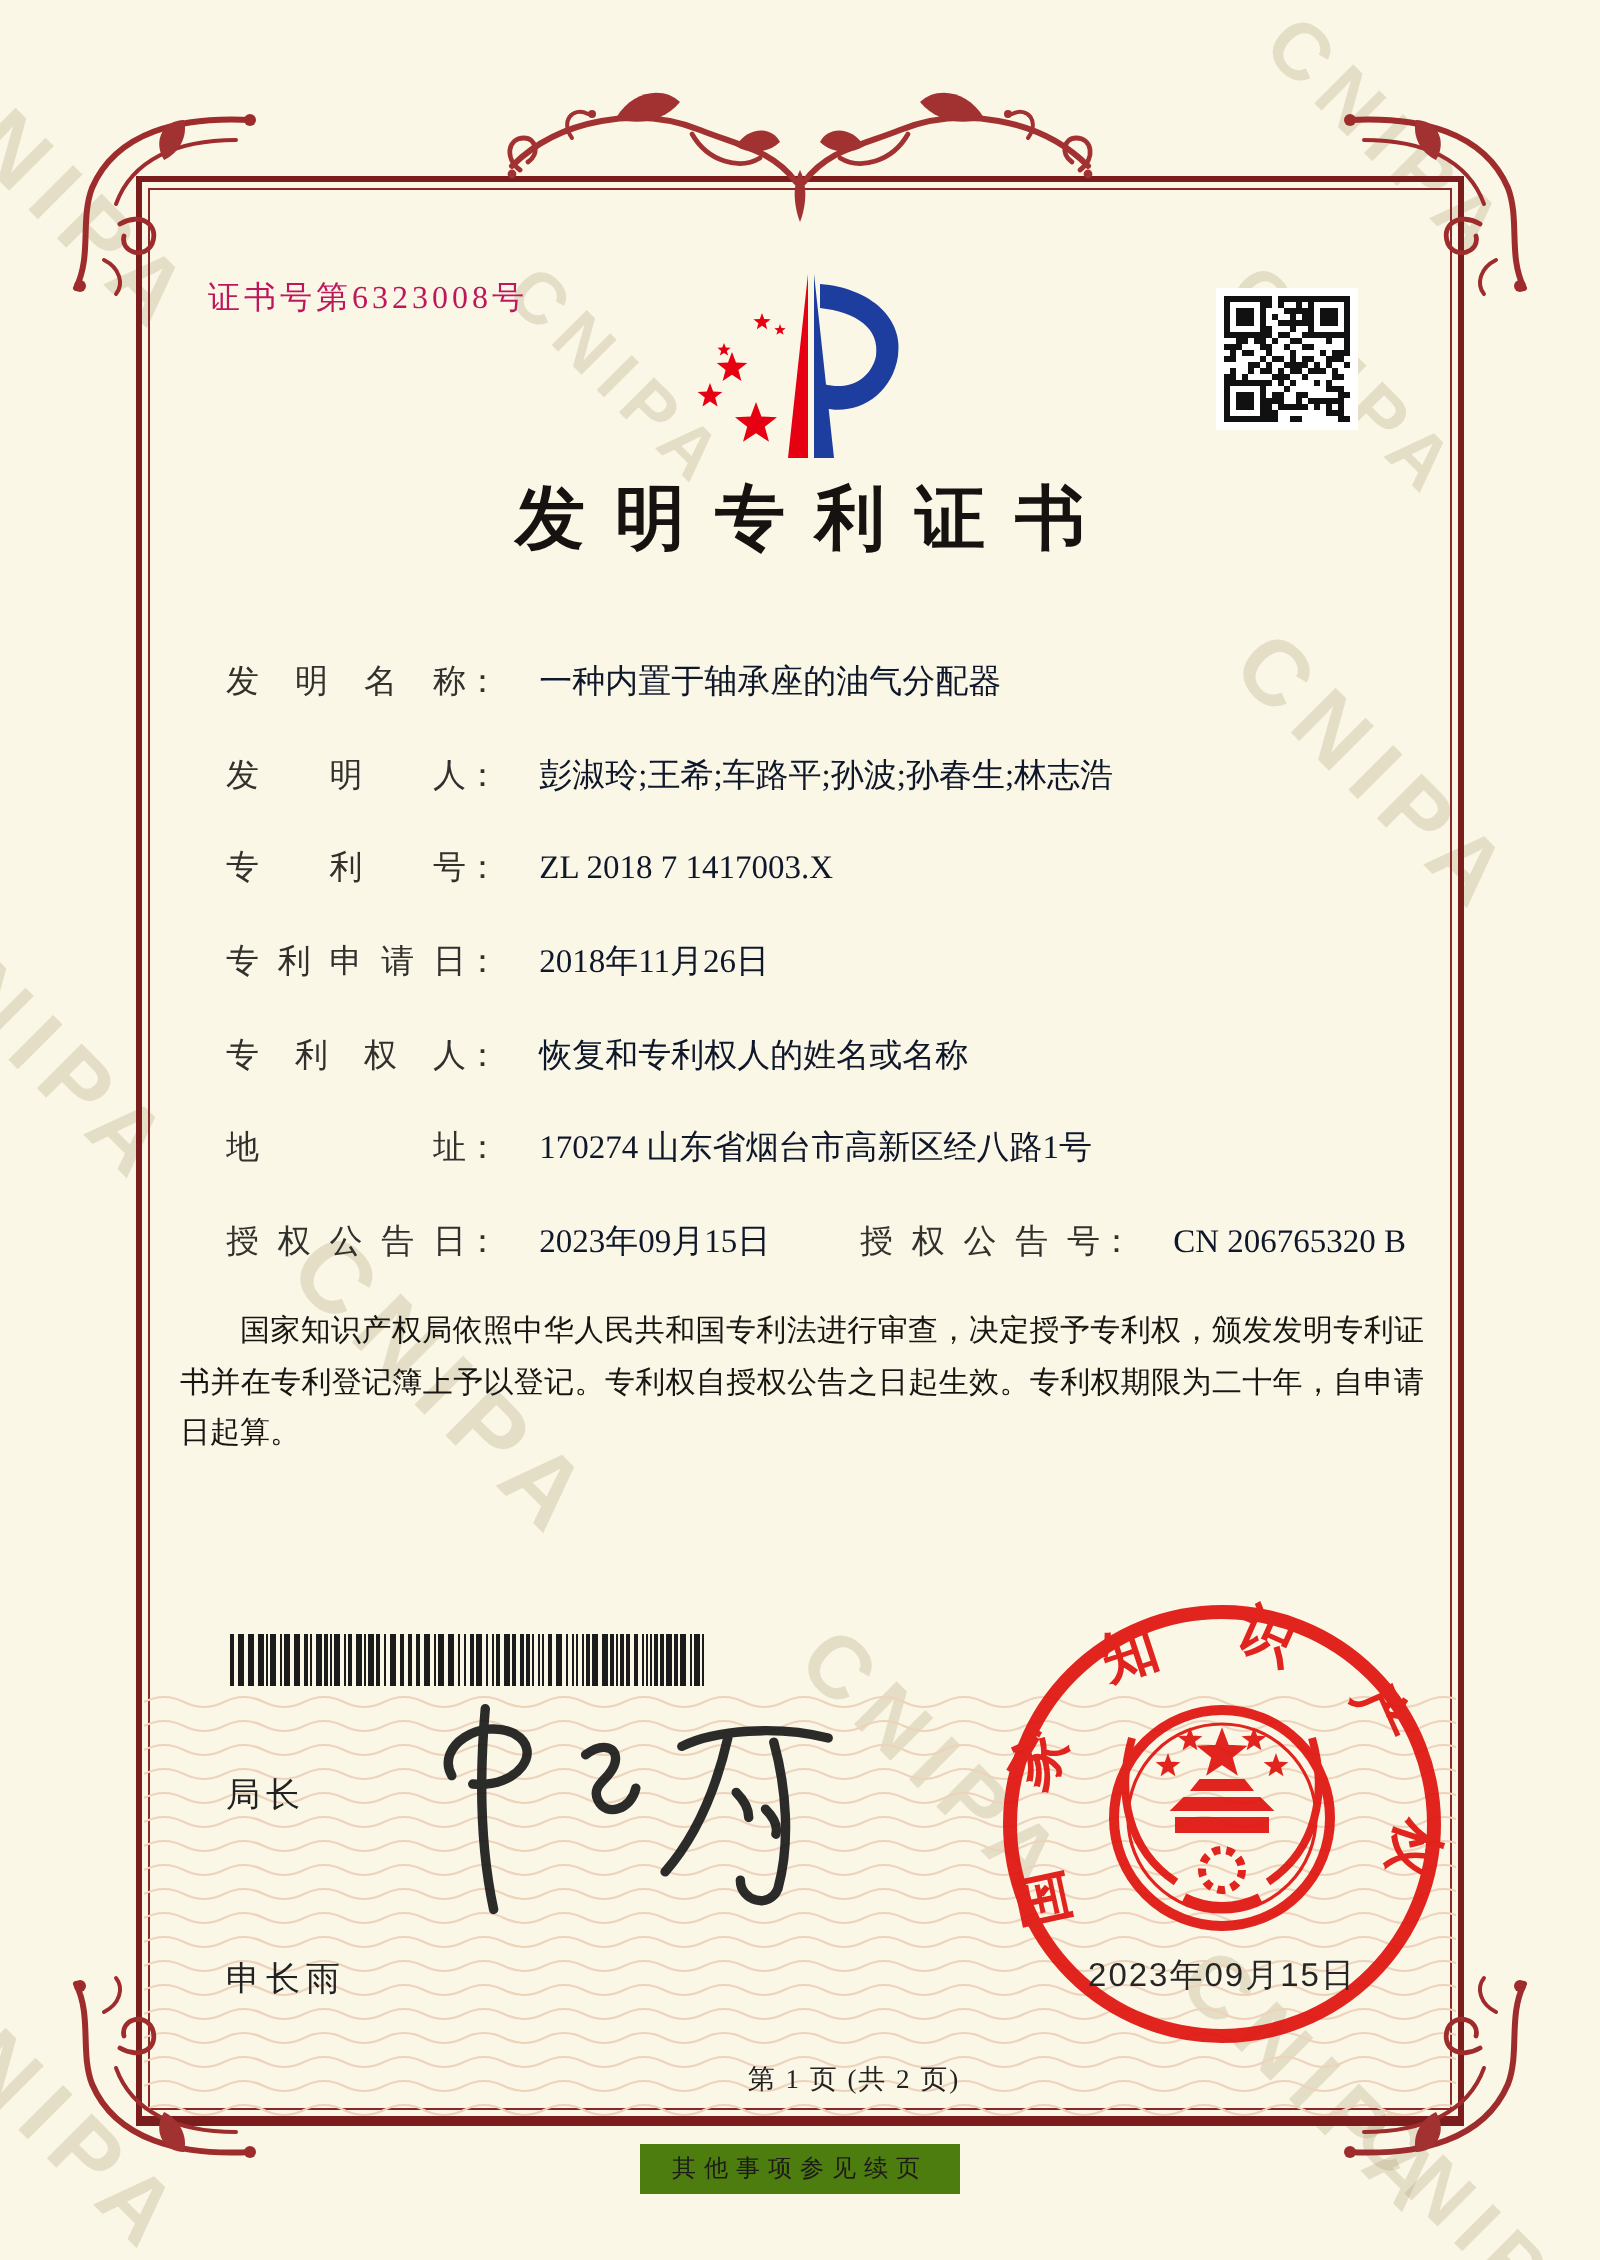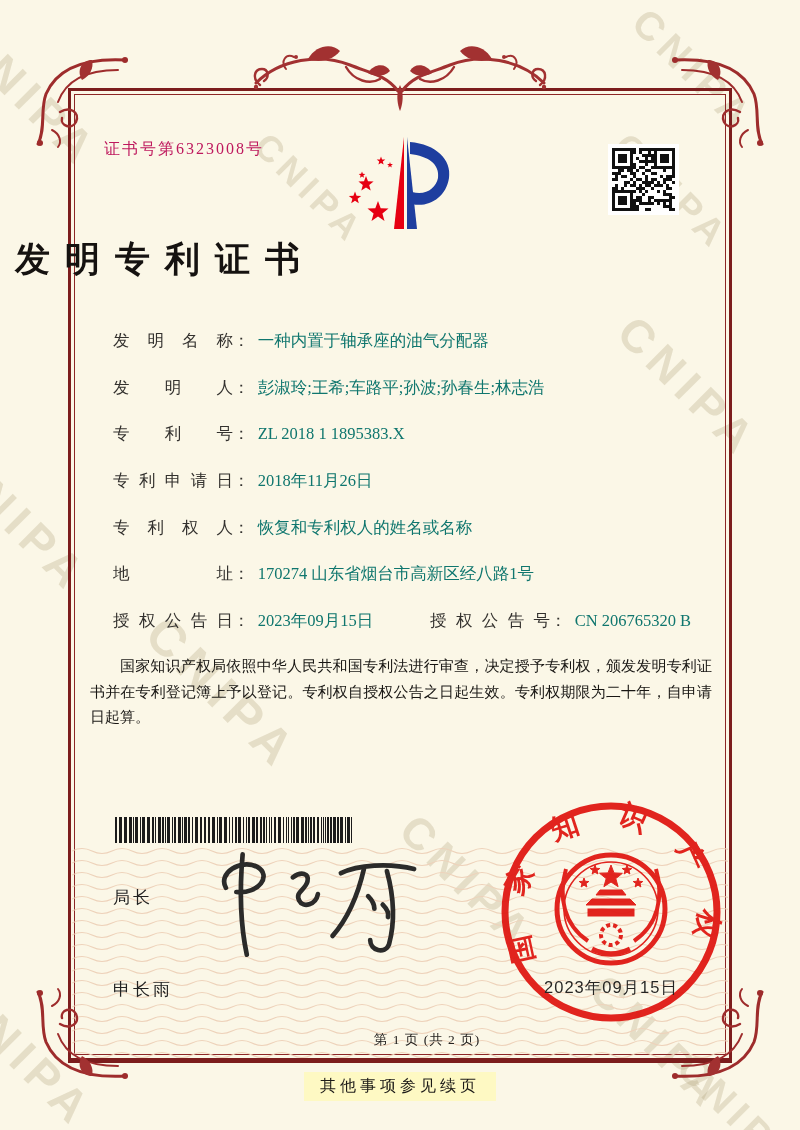--- a/index.html
+++ b/index.html
@@ -32,31 +32,31 @@
 
   .cert-no {
     position:absolute; left:104px; top:139px;
     font-size:16px; letter-spacing:2px; color:#be185d;font-family:Liberation Serif, serif;
   }
   .logo { position:absolute; left:338px; top:134px; }
   .qr { position:absolute; left:608px; top:144px; }
 
   .title {
     position:absolute; left:0; top:236px; width:100%;
-    text-align:left; font-size:35px; font-weight:700; color:#151210;
+    text-align:center; font-size:35px; font-weight:700; color:#151210;
     letter-spacing:15px; text-indent:15px;
   }
 
   .frow { position:absolute; left:113px; width:606px; font-size:16.5px; color:#1e1e1c; }
   .flabel {
     display:inline-flex; justify-content:space-between; width:120px;
     color:#33312e; vertical-align:baseline;
   }
   .fcolon { color:#33312e; }
-  .fvalue { margin-left:4px; color:#0f766e; }
+  .fvalue { margin-left:16px; color:#0f172a; }
   .fgroup2 { position:absolute; left:317px; top:0; }
 
   .paras {
     position:absolute; left:90px; top:654px; width:622px;
     font-size:15px; line-height:25.5px; text-align:justify; color:#181613;
   }
   .paras p { margin:0 0 9px 0; text-indent:2em; }
 
   .barcode { position:absolute; left:114px; top:816px; }
 
@@ -77,22 +77,22 @@
     font-size:16.5px; fill:#141414; letter-spacing:1px;
     font-family:"Liberation Sans","DejaVu Sans",sans-serif;
   }
 
   .pagenum {
     position:absolute; left:0; top:1031px; width:100%;
     text-align:center; font-size:13.5px; letter-spacing:1px; color:#242220;margin-left:27px;
   }
   .cont-note { position:absolute; left:0; top:1072px; width:100%; text-align:center; z-index:2; }
   .cont-note span {
-    display:inline-block; background:#fef9c3; padding:4px 16px;
-    font-size:16px; letter-spacing:4px; color:#1d1b18;
+    display:inline-block; background:#4d7c0f; padding:4px 16px;
+    font-size:12px; letter-spacing:4px; color:#1d1b18;
   }
 
   .orn { position:absolute; z-index:3; pointer-events:none; }
   .orn.tl { left:30px;  top:50px; }
   .orn.tr { left:670px; top:50px;  transform:scaleX(-1); }
   .orn.bl { left:30px;  top:986px; transform:scaleY(-1); }
   .orn.br { left:670px; top:986px; transform:scale(-1,-1); }
   .orn.tc { left:250px; top:33px; }
 </style>
 </head>
@@ -459,21 +459,21 @@
           <span>人</span>
         </span><span class="fcolon">：</span>
       <span class="fvalue">彭淑玲;王希;车路平;孙波;孙春生;林志浩</span>
     </div>
     <div class="frow" style="top:423px">
       <span class="flabel spread">
           <span>专</span>
           <span>利</span>
           <span>号</span>
         </span><span class="fcolon">：</span>
-      <span class="fvalue">ZL 2018 1 1895383.X</span>
+      <span class="fvalue">ZL 2018 7 1417003.X</span>
     </div>
     <div class="frow" style="top:470px">
       <span class="flabel spread">
           <span>专</span>
           <span>利</span>
           <span>申</span>
           <span>请</span>
           <span>日</span>
         </span><span class="fcolon">：</span>
       <span class="fvalue">2018年11月26日</span>

